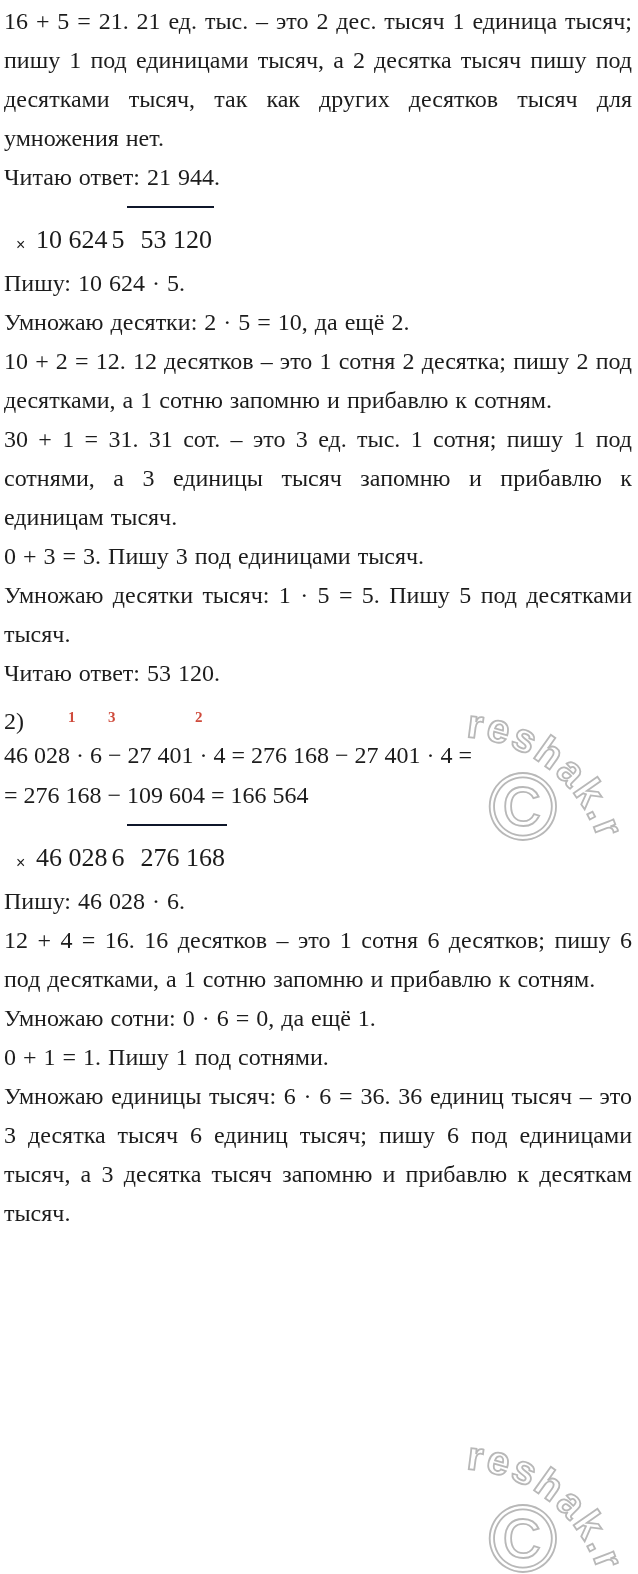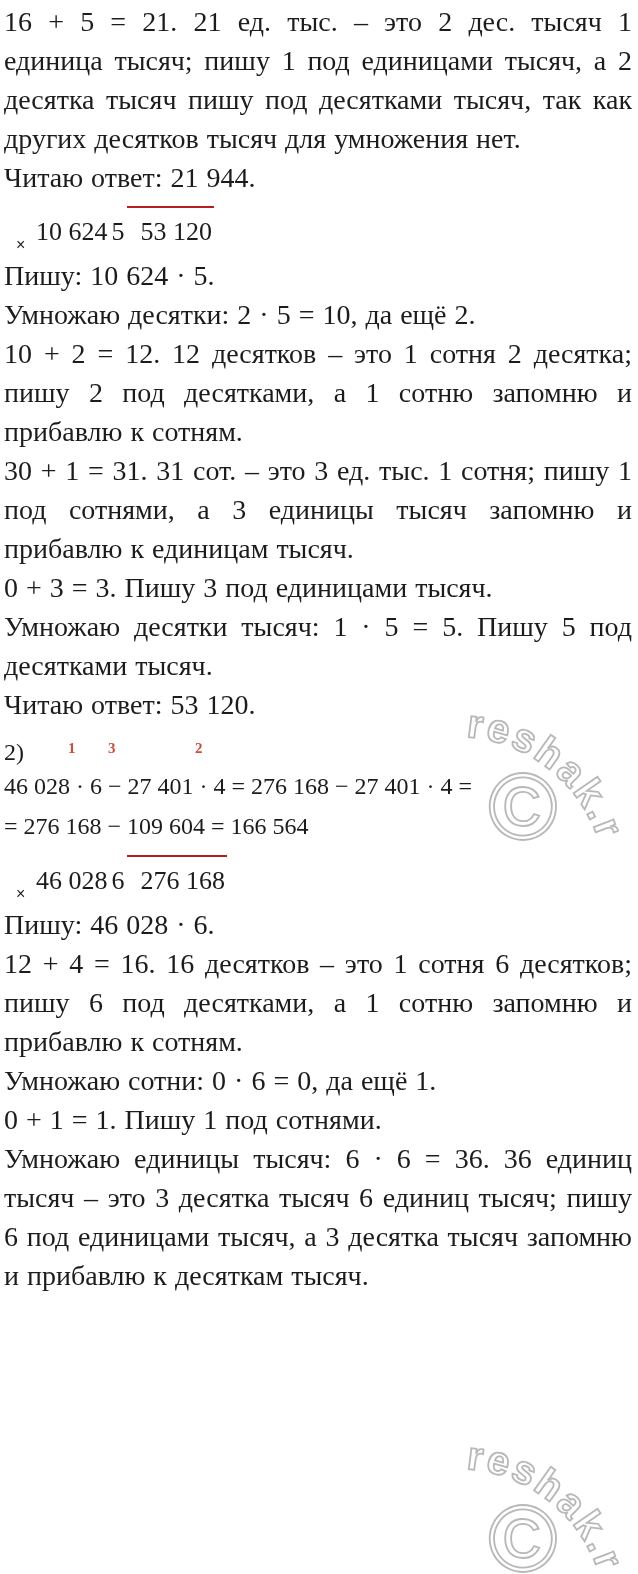--- a/index.html
+++ b/index.html
@@ -7,21 +7,21 @@
     position:relative;
     width:638px;height:1574px;
     background:#ffffff;
     overflow:hidden;
     font-family:"Liberation Serif","DejaVu Serif",serif;
     color:#1c1c1c;
   }
   .content{position:relative;z-index:1;padding:2px 6px 0 4px;}
   p.line{
     margin:0;
-    font-size:28px;
+    font-size:24px;
     line-height:39px;
     text-align:justify;
     word-spacing:1px;
   }
   
   .mult{
     position:relative;
     display:inline-block;
     margin:7px 0 10px 12px;
     font-size:26px;
@@ -30,22 +30,22 @@
   .mult-x{
     position:absolute;left:0;top:27px;
     font-size:16px;font-family:"Liberation Sans",sans-serif;
   }
   .mult-body{
     display:inline-flex;align-items:flex-end;
     margin-left:18px;
   }
   .mrow{display:block;padding:0 2px;white-space:nowrap;}
   .prod{
-    border-top:2px solid #b91c1c;
-    padding-left:14px;margin-top:2px;padding-top:10px;
+    border-top:2px solid #0f172a;
+    padding-left:14px;margin-top:2px;padding-top:18px;
   }
   
   .part2-head{
     position:relative;height:28px;margin-top:14px;
     font-size:24px;line-height:28px;
   }
   .marker{
     position:absolute;top:3px;
     color:#cf4b3c;
     font-size:15px;line-height:15px;font-weight:bold;

